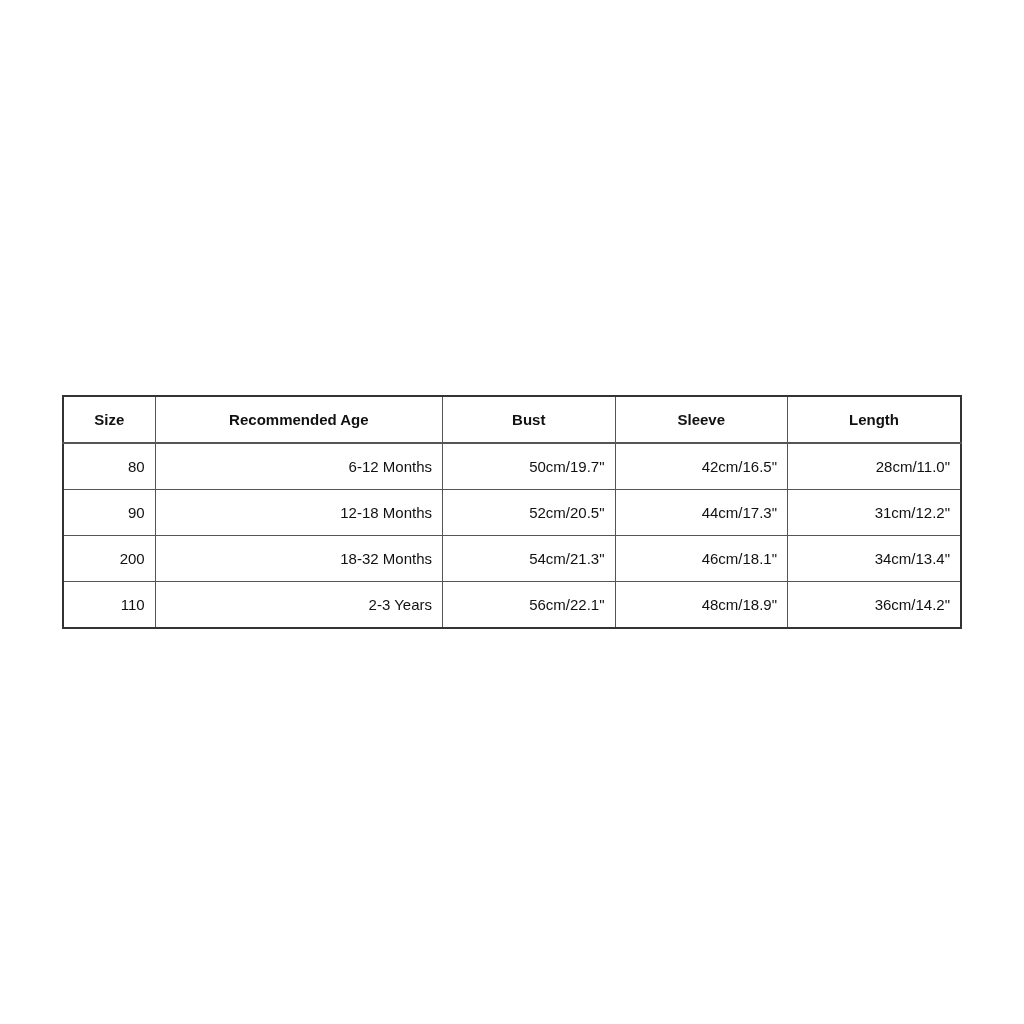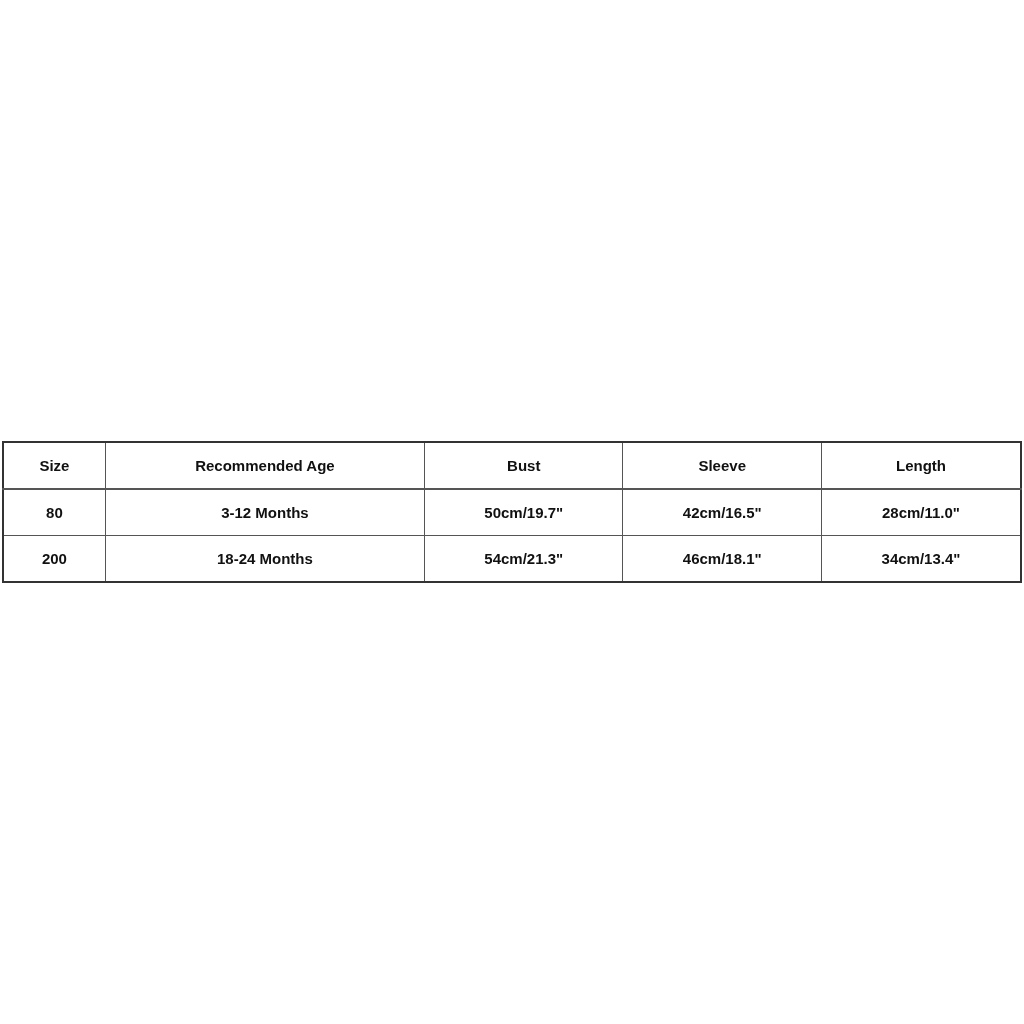--- a/index.html
+++ b/index.html
@@ -12,21 +12,21 @@
       background-color: #ffffff;
       display: flex;
       justify-content: center;
       align-items: center;
       width: 1024px;
       height: 1024px;
       font-family: Arial, sans-serif;
     }
 
     .table-container {
-      width: 1020px;
+      width: 900px;
     }
 
     table {
       width: 100%;
       border-collapse: collapse;
       border: 2px solid #333;
     }
 
     th, td {
       border: 1px solid #555;
@@ -36,21 +36,22 @@
       color: #111;
     }
 
     th {
       font-weight: bold;
       font-size: 15px;
       border-bottom: 2px solid #555;
     }
 
     td {
-      font-weight: bold;
+      font-weight: normal;
+      text-align: right;
     }
 
     tr:not(:last-child) td {
       border-bottom: 1px solid #555;
     }
   </style>
 </head>
 <body>
 
 <div class="table-container">
@@ -60,27 +61,41 @@
         <th>Size</th>
         <th>Recommended Age</th>
         <th>Bust</th>
         <th>Sleeve</th>
         <th>Length</th>
       </tr>
     </thead>
     <tbody id="table-body">
     <tr>
           <td>80</td>
-          <td>3-12 Months</td>
+          <td>6-12 Months</td>
           <td>50cm/19.7"</td>
           <td>42cm/16.5"</td>
           <td>28cm/11.0"</td>
         </tr>
         <tr>
+          <td>90</td>
+          <td>12-18 Months</td>
+          <td>52cm/20.5"</td>
+          <td>44cm/17.3"</td>
+          <td>31cm/12.2"</td>
+        </tr>
+        <tr>
           <td>200</td>
-          <td>18-24 Months</td>
+          <td>18-32 Months</td>
           <td>54cm/21.3"</td>
           <td>46cm/18.1"</td>
           <td>34cm/13.4"</td>
+        </tr>
+        <tr>
+          <td>110</td>
+          <td>2-3 Years</td>
+          <td>56cm/22.1"</td>
+          <td>48cm/18.9"</td>
+          <td>36cm/14.2"</td>
         </tr>
       </tbody>
   </table>
 </div>
 
 </body></html>

